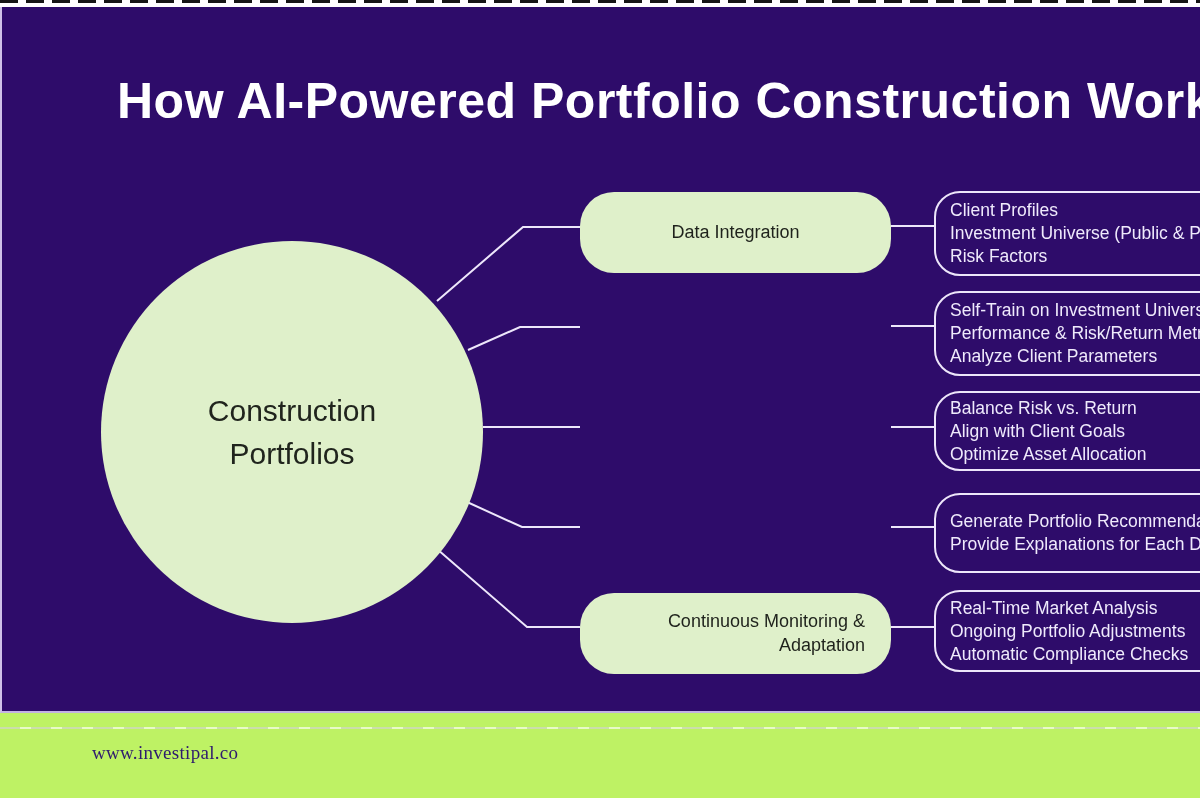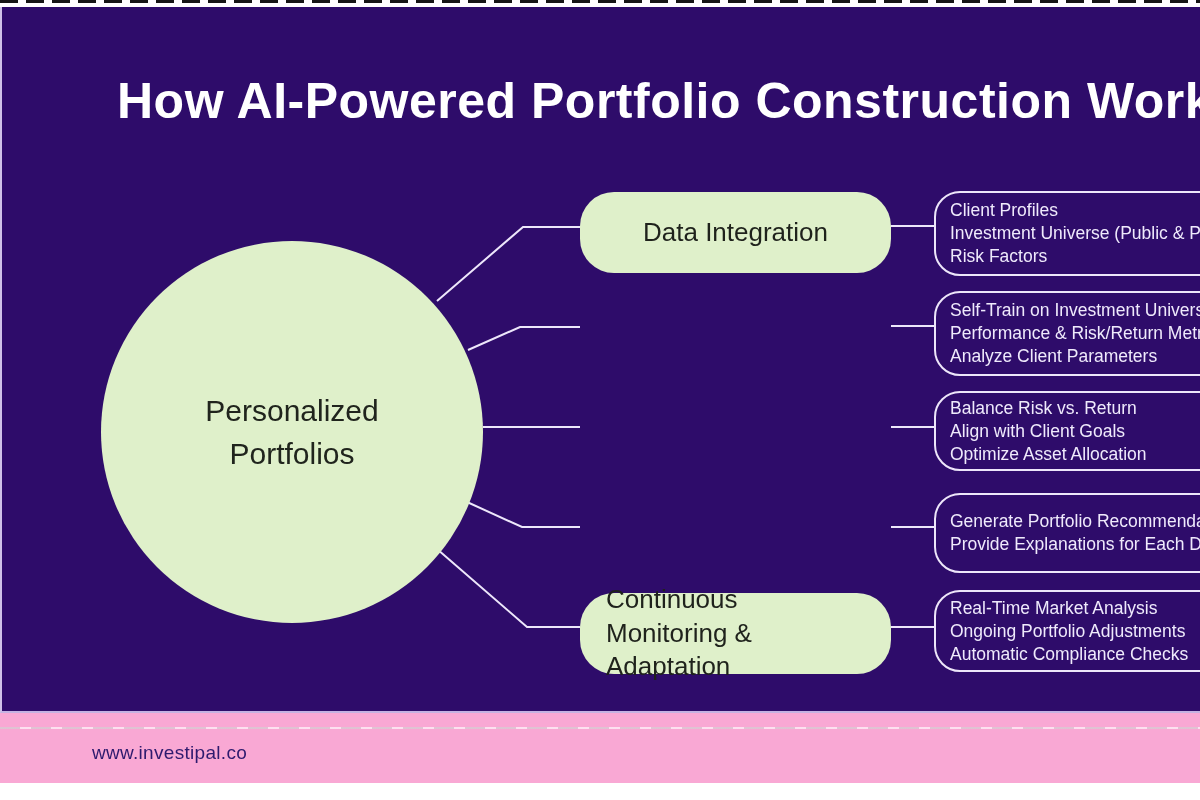--- a/index.html
+++ b/index.html
@@ -38,41 +38,41 @@
     border-radius:50%;background:#DFF0CA;
     display:flex;align-items:center;justify-content:center;
     text-align:center;color:#20241D;
     font-size:30px;line-height:1.45;
   }
 
   .stage{
     position:absolute;left:578px;width:311px;height:81px;
     background:#DFF0CA;border-radius:34px;
     display:flex;align-items:center;justify-content:center;
-    text-align:left;color:#1F221C;font-size:26px;line-height:1.3;
+    text-align:right;color:#1F221C;font-size:18px;line-height:1.3;
     padding:0 26px;box-sizing:border-box;
   }
   .stage1{top:185px;} .stage2{top:285px;} .stage3{top:386px;}
   .stage4{top:486px;} .stage5{top:586px;}
 
   .detail{
     position:absolute;left:932px;width:308px;
     border:2px solid #EDE6FA;border-radius:26px;
     background:transparent;
     display:flex;flex-direction:column;justify-content:center;
     color:#EFEAFC;font-size:17.5px;line-height:23px;
     padding:6px 0 6px 14px;box-sizing:border-box;
     white-space:nowrap;
   }
   .detail1{top:184px;height:85px;} .detail2{top:284px;height:85px;}
   .detail3{top:384px;height:80px;} .detail4{top:486px;height:80px;}
   .detail5{top:583px;height:82px;}
 
   
-  .footer{position:absolute;left:0;top:713px;width:1200px;height:70px;background:#f9a8d4;}
+  .footer{position:absolute;left:0;top:713px;width:1200px;height:85px;background:#bef264;font-family:Liberation Serif, serif;}
   .footer-dashes{
     position:absolute;left:0;top:14px;width:1200px;height:2px;opacity:.65;
     background:repeating-linear-gradient(90deg,#d2d2d2 0 20px,#ffffff 20px 31px);
   }
   .site-url{
     position:absolute;left:92px;top:29px;
     font-size:19px;color:#2E1A6E;letter-spacing:0.3px;
   }
 </style>
 </head>
@@ -96,21 +96,21 @@
         <polyline points="889,226 932,226"></polyline>
         <polyline points="889,326 932,326"></polyline>
         <polyline points="889,427 932,427"></polyline>
         <polyline points="889,527 932,527"></polyline>
         <polyline points="889,627 932,627"></polyline>
       </g>
     </svg>
 
     <div class="central-circle">
       <div>
-        <div>Personalized</div>
+        <div>Construction</div>
         <div>Portfolios</div>
       </div>
     </div>
 
     <div class="stage stage1">
       <span>Data Integration</span>
     </div>
     <div class="stage stage5">
       <span>Continuous Monitoring &amp; Adaptation</span>
     </div>

